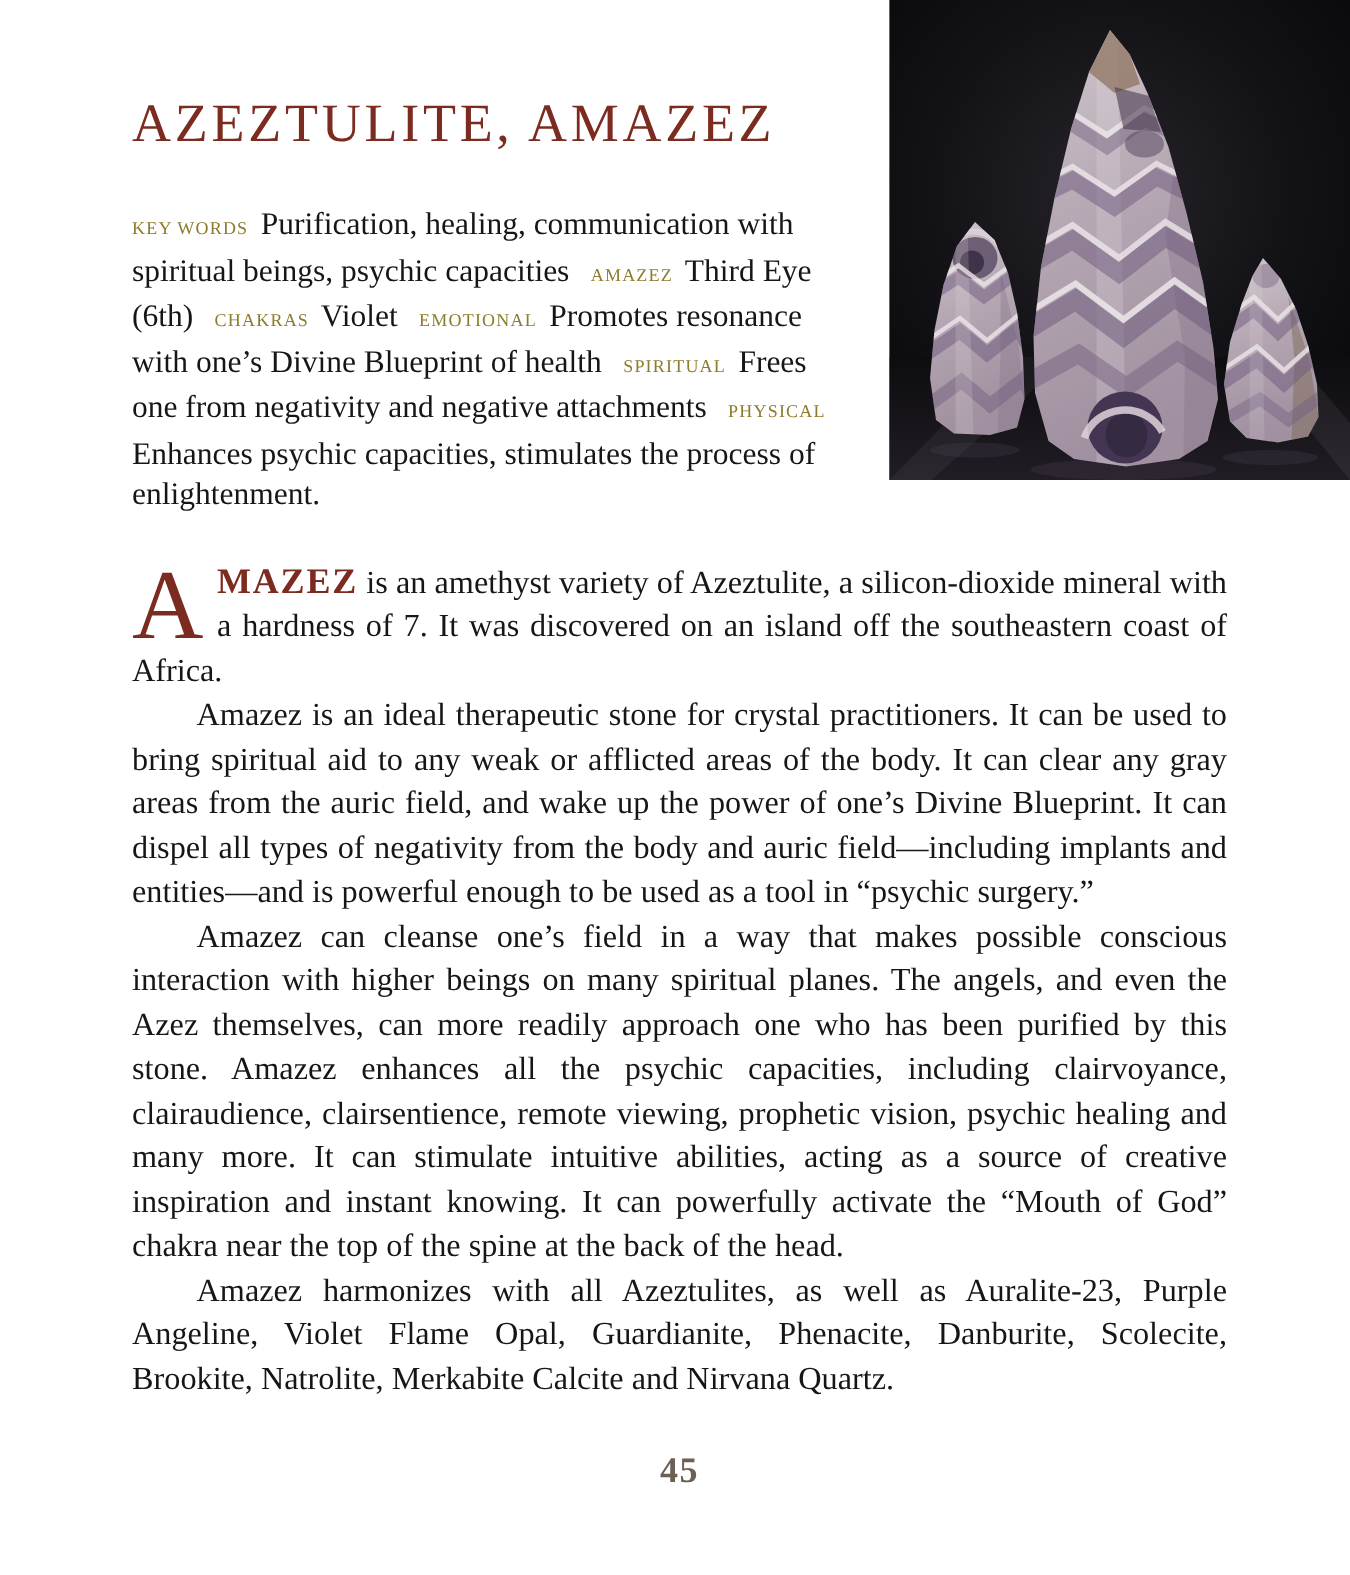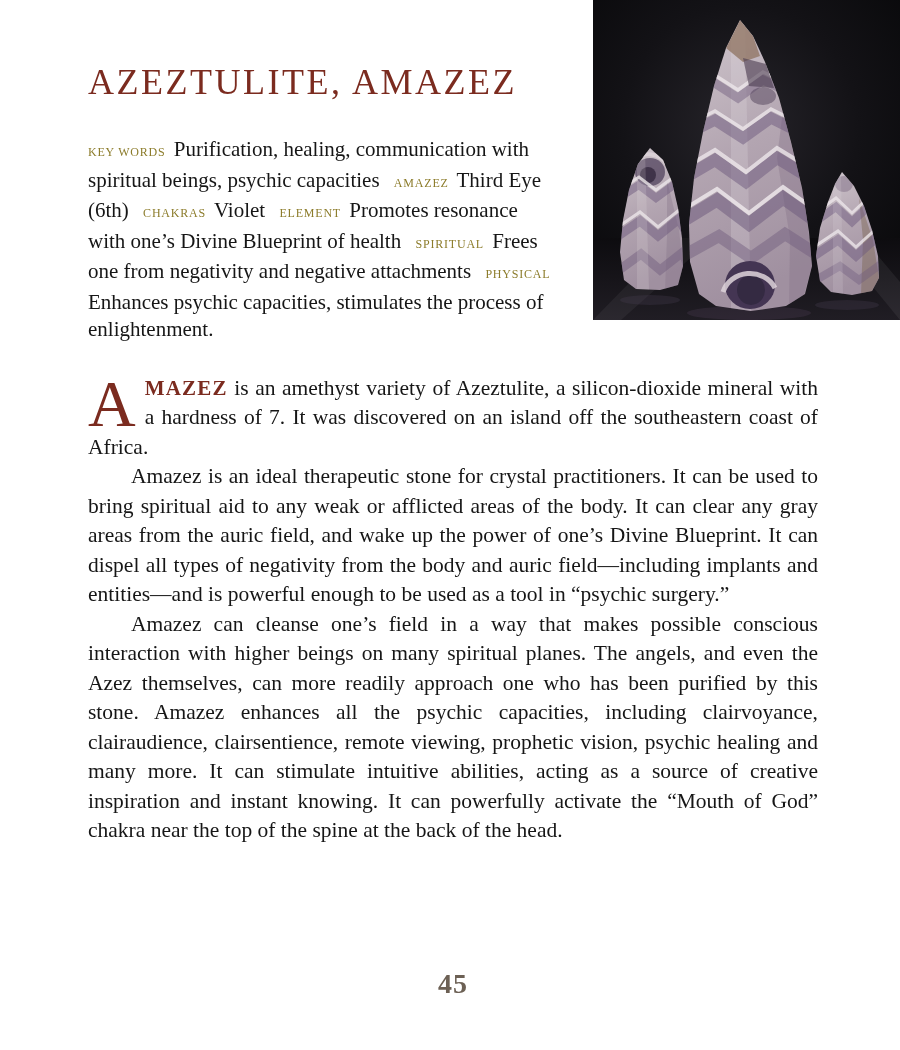--- a/index.html
+++ b/index.html
@@ -61,31 +61,31 @@
   .article p.indent{text-indent:43px;}
   .dropcap{
     float:left;
     font-size:66px;
     line-height:50px;
     padding:5px 9px 0 0;
     color:#7b2b1f;
   }
   .lead{
     font-weight:700;
-    font-size:21px;
+    font-size:24px;
     letter-spacing:1.2px;
     color:#7b2b1f;
   }
   .folio{
     position:absolute;
     left:88px;
     width:730px;
     top:968px;
     text-align:center;
-    font-size:28px;
+    font-size:24px;
     font-weight:700;
     color:#6c6054;
     letter-spacing:1px;
   }
 </style>
 </head>
 <body>
 
 <div class="page">
 
@@ -186,36 +186,37 @@
       </span>
       <span class="prop">
         <b class="prop-label">AMAZEZ</b>
         <span>Third Eye (6th)</span>
       </span>
       <span class="prop">
         <b class="prop-label">CHAKRAS</b>
         <span>Violet</span>
       </span>
       <span class="prop">
-        <b class="prop-label">ELEMENT</b>
+        <b class="prop-label">EMOTIONAL</b>
         <span>Promotes resonance with one’s Divine Blueprint of health</span>
       </span>
       <span class="prop">
         <b class="prop-label">SPIRITUAL</b>
         <span>Frees one from negativity and negative attachments</span>
       </span>
       <span class="prop">
         <b class="prop-label">PHYSICAL</b>
         <span>Enhances psychic capacities, stimulates the process of enlightenment.</span>
       </span>
     </p>
 
     <div class="article">
       <p><span class="dropcap">A</span><span class="lead">MAZEZ</span><span> is an amethyst variety of Azeztulite, a silicon-dioxide mineral with a hardness of 7. It was discovered on an island off the southeastern coast of Africa.</span></p>
       <p class="indent">Amazez is an ideal therapeutic stone for crystal practitioners. It can be used to bring spiritual aid to any weak or afflicted areas of the body. It can clear any gray areas from the auric field, and wake up the power of one’s Divine Blueprint. It can dispel all types of negativity from the body and auric field—including implants and entities—and is powerful enough to be used as a tool in “psychic surgery.”</p>
       <p class="indent">Amazez can cleanse one’s field in a way that makes possible conscious interaction with higher beings on many spiritual planes. The angels, and even the Azez themselves, can more readily approach one who has been purified by this stone. Amazez enhances all the psychic capacities, including clairvoyance, clairaudience, clairsentience, remote viewing, prophetic vision, psychic healing and many more. It can stimulate intuitive abilities, acting as a source of creative inspiration and instant knowing. It can powerfully activate the “Mouth of God” chakra near the top of the spine at the back of the head.</p>
+      <p class="indent">Amazez harmonizes with all Azeztulites, as well as Auralite-23, Purple Angeline, Violet Flame Opal, Guardianite, Phenacite, Danburite, Scolecite, Brookite, Natrolite, Merkabite Calcite and Nirvana Quartz.</p>
     </div>
 
   </div>
 
   <div class="folio">45</div>
 
 </div>
 
 </body></html>

